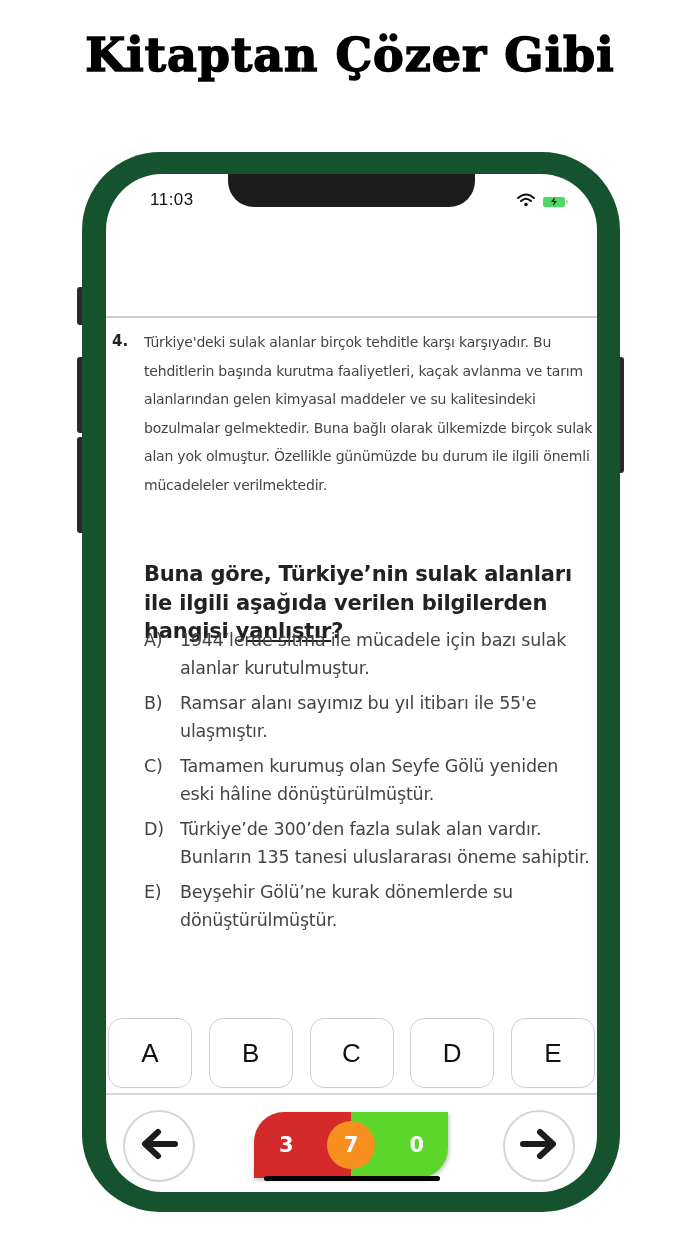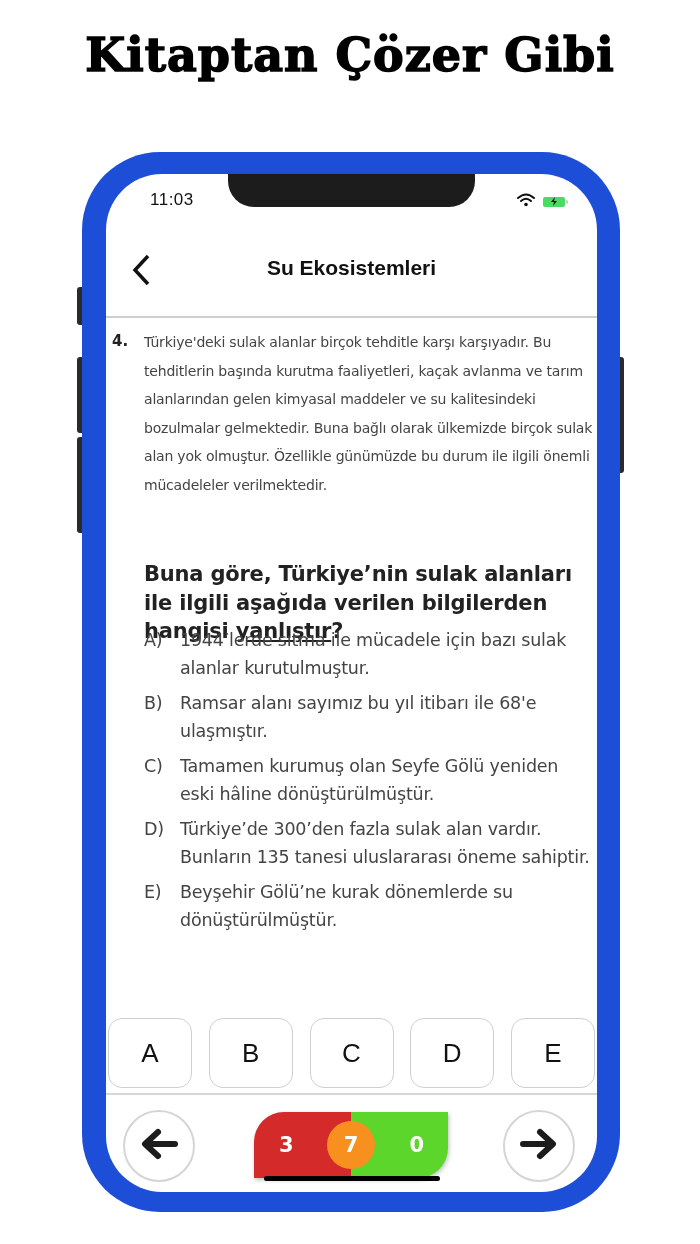--- a/index.html
+++ b/index.html
@@ -9,21 +9,21 @@
     .promo-title {
       position: absolute; left: 0; top: 28px; width: 700px; text-align: center;
       font-family: "DejaVu Serif", serif; font-weight: 900; font-size: 46px;
       letter-spacing: 1px; color: #000; -webkit-text-stroke: 1.5px #000;
     }
 
     
     .side-btn { position: absolute; background: #2a2a2a; border-radius: 3px; }
     .phone {
       position: absolute; left: 82px; top: 152px; width: 538px; height: 1060px;
-      background: #1d4ed8; border-radius: 78px;
+      background: #14532d; border-radius: 78px;
     }
     .screen {
       position: absolute; left: 24px; top: 22px; width: 491px; height: 1018px;
       background: #ffffff; border-radius: 56px; overflow: hidden;
     }
     .notch {
       position: absolute; left: 122px; top: -2px; width: 247px; height: 35px;
       background: #1c1c1c; border-radius: 0 0 26px 26px;
     }
     .status-time {
@@ -103,45 +103,35 @@
           <circle cx="9" cy="11.5" r="1.8" fill="#111"></circle>
         </svg>
       </span>
       <span class="battery">
         <svg width="10" height="9" viewBox="0 0 10 9">
             <path d="M6 0 L2 5 H5 L4 9 L8 4 H5 Z" fill="#111"></path>
           </svg>
       </span>
     </div>
 
-    <div class="header">
-      <div class="back-btn">
-        <span>
-          <svg width="22" height="34" viewBox="0 0 22 34">
-              <path d="M18 3 L5 17 L18 31" stroke="#111" stroke-width="3.5" fill="none"></path>
-            </svg>
-        </span>
-      </div>
-      <div class="header-title">Su Ekosistemleri</div>
-    </div>
     <div class="header-sep"></div>
 
     <div class="question">
       <div class="q-num">4.</div>
       <div class="q-body">Türkiye'deki sulak alanlar birçok tehditle karşı karşıyadır. Bu tehditlerin başında kurutma faaliyetleri, kaçak avlanma ve tarım alanlarından gelen kimyasal maddeler ve su kalitesindeki bozulmalar gelmektedir. Buna bağlı olarak ülkemizde birçok sulak alan yok olmuştur. Özellikle günümüzde bu durum ile ilgili önemli mücadeleler verilmektedir.</div>
       <div class="q-prompt"><span>Buna göre, Türkiye’nin sulak alanları ile ilgili aşağıda verilen bilgilerden hangisi </span><span class="u">yanlıştır</span><span>?</span></div>
 
       <div class="options">
         <div class="option">
           <span class="opt-letter">A)</span>
           <span class="opt-text">1944’lerde sıtma ile mücadele için bazı sulak alanlar kurutulmuştur.</span>
         </div>
         <div class="option">
           <span class="opt-letter">B)</span>
-          <span class="opt-text">Ramsar alanı sayımız bu yıl itibarı ile 68'e ulaşmıştır.</span>
+          <span class="opt-text">Ramsar alanı sayımız bu yıl itibarı ile 55'e ulaşmıştır.</span>
         </div>
         <div class="option">
           <span class="opt-letter">C)</span>
           <span class="opt-text">Tamamen kurumuş olan Seyfe Gölü yeniden eski hâline dönüştürülmüştür.</span>
         </div>
         <div class="option">
           <span class="opt-letter">D)</span>
           <span class="opt-text">Türkiye’de 300’den fazla sulak alan vardır. Bunların 135 tanesi uluslararası öneme sahiptir.</span>
         </div>
         <div class="option">

